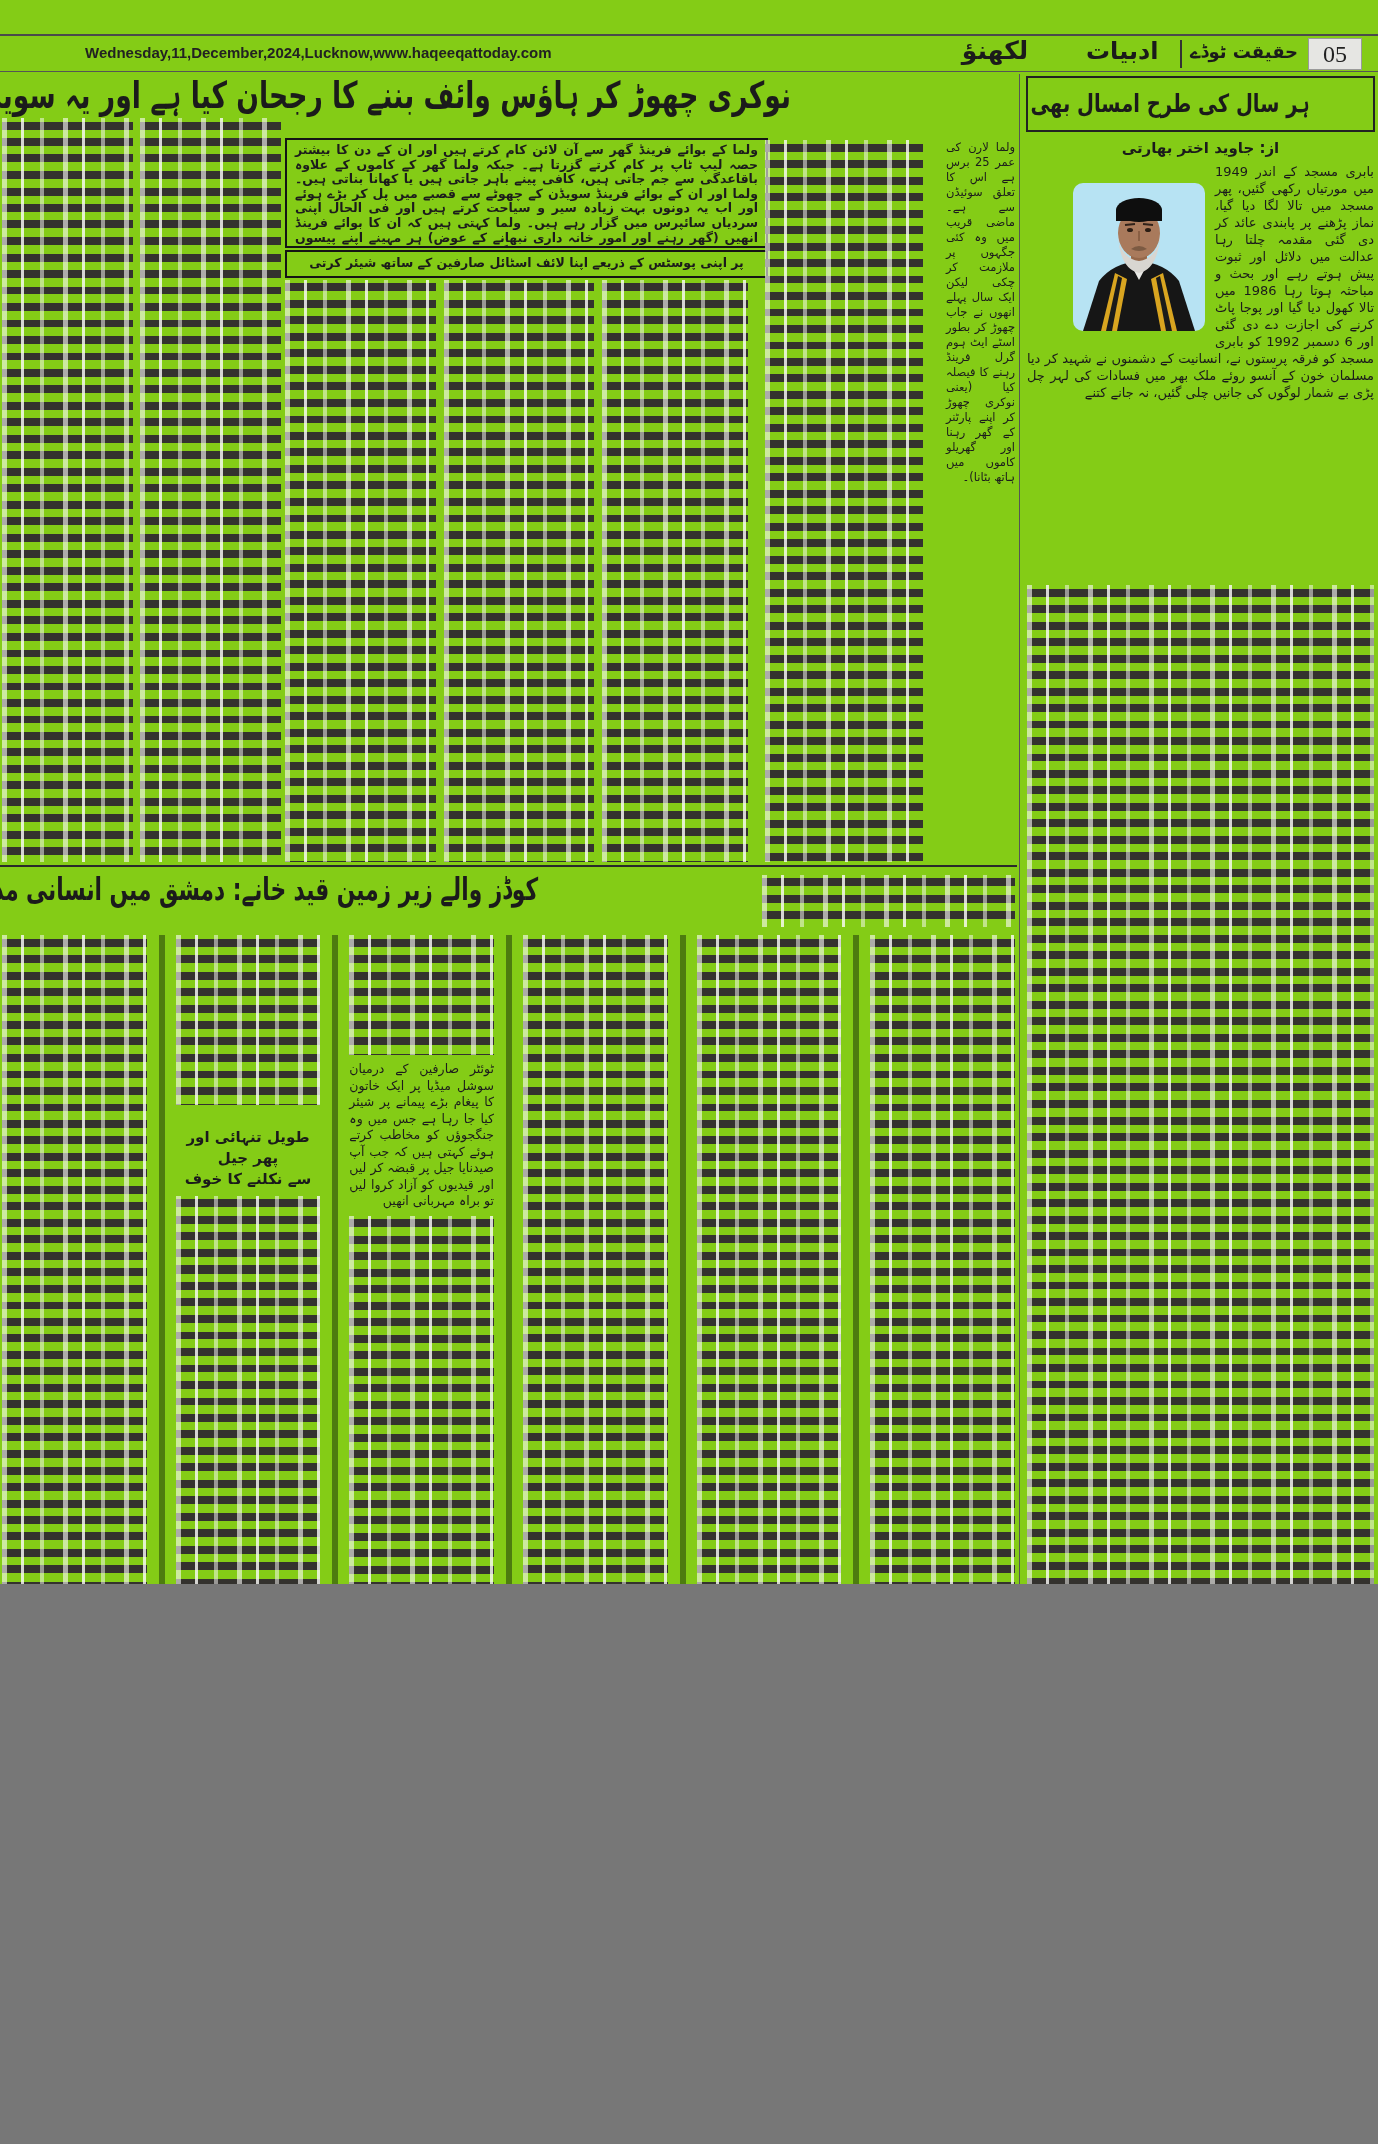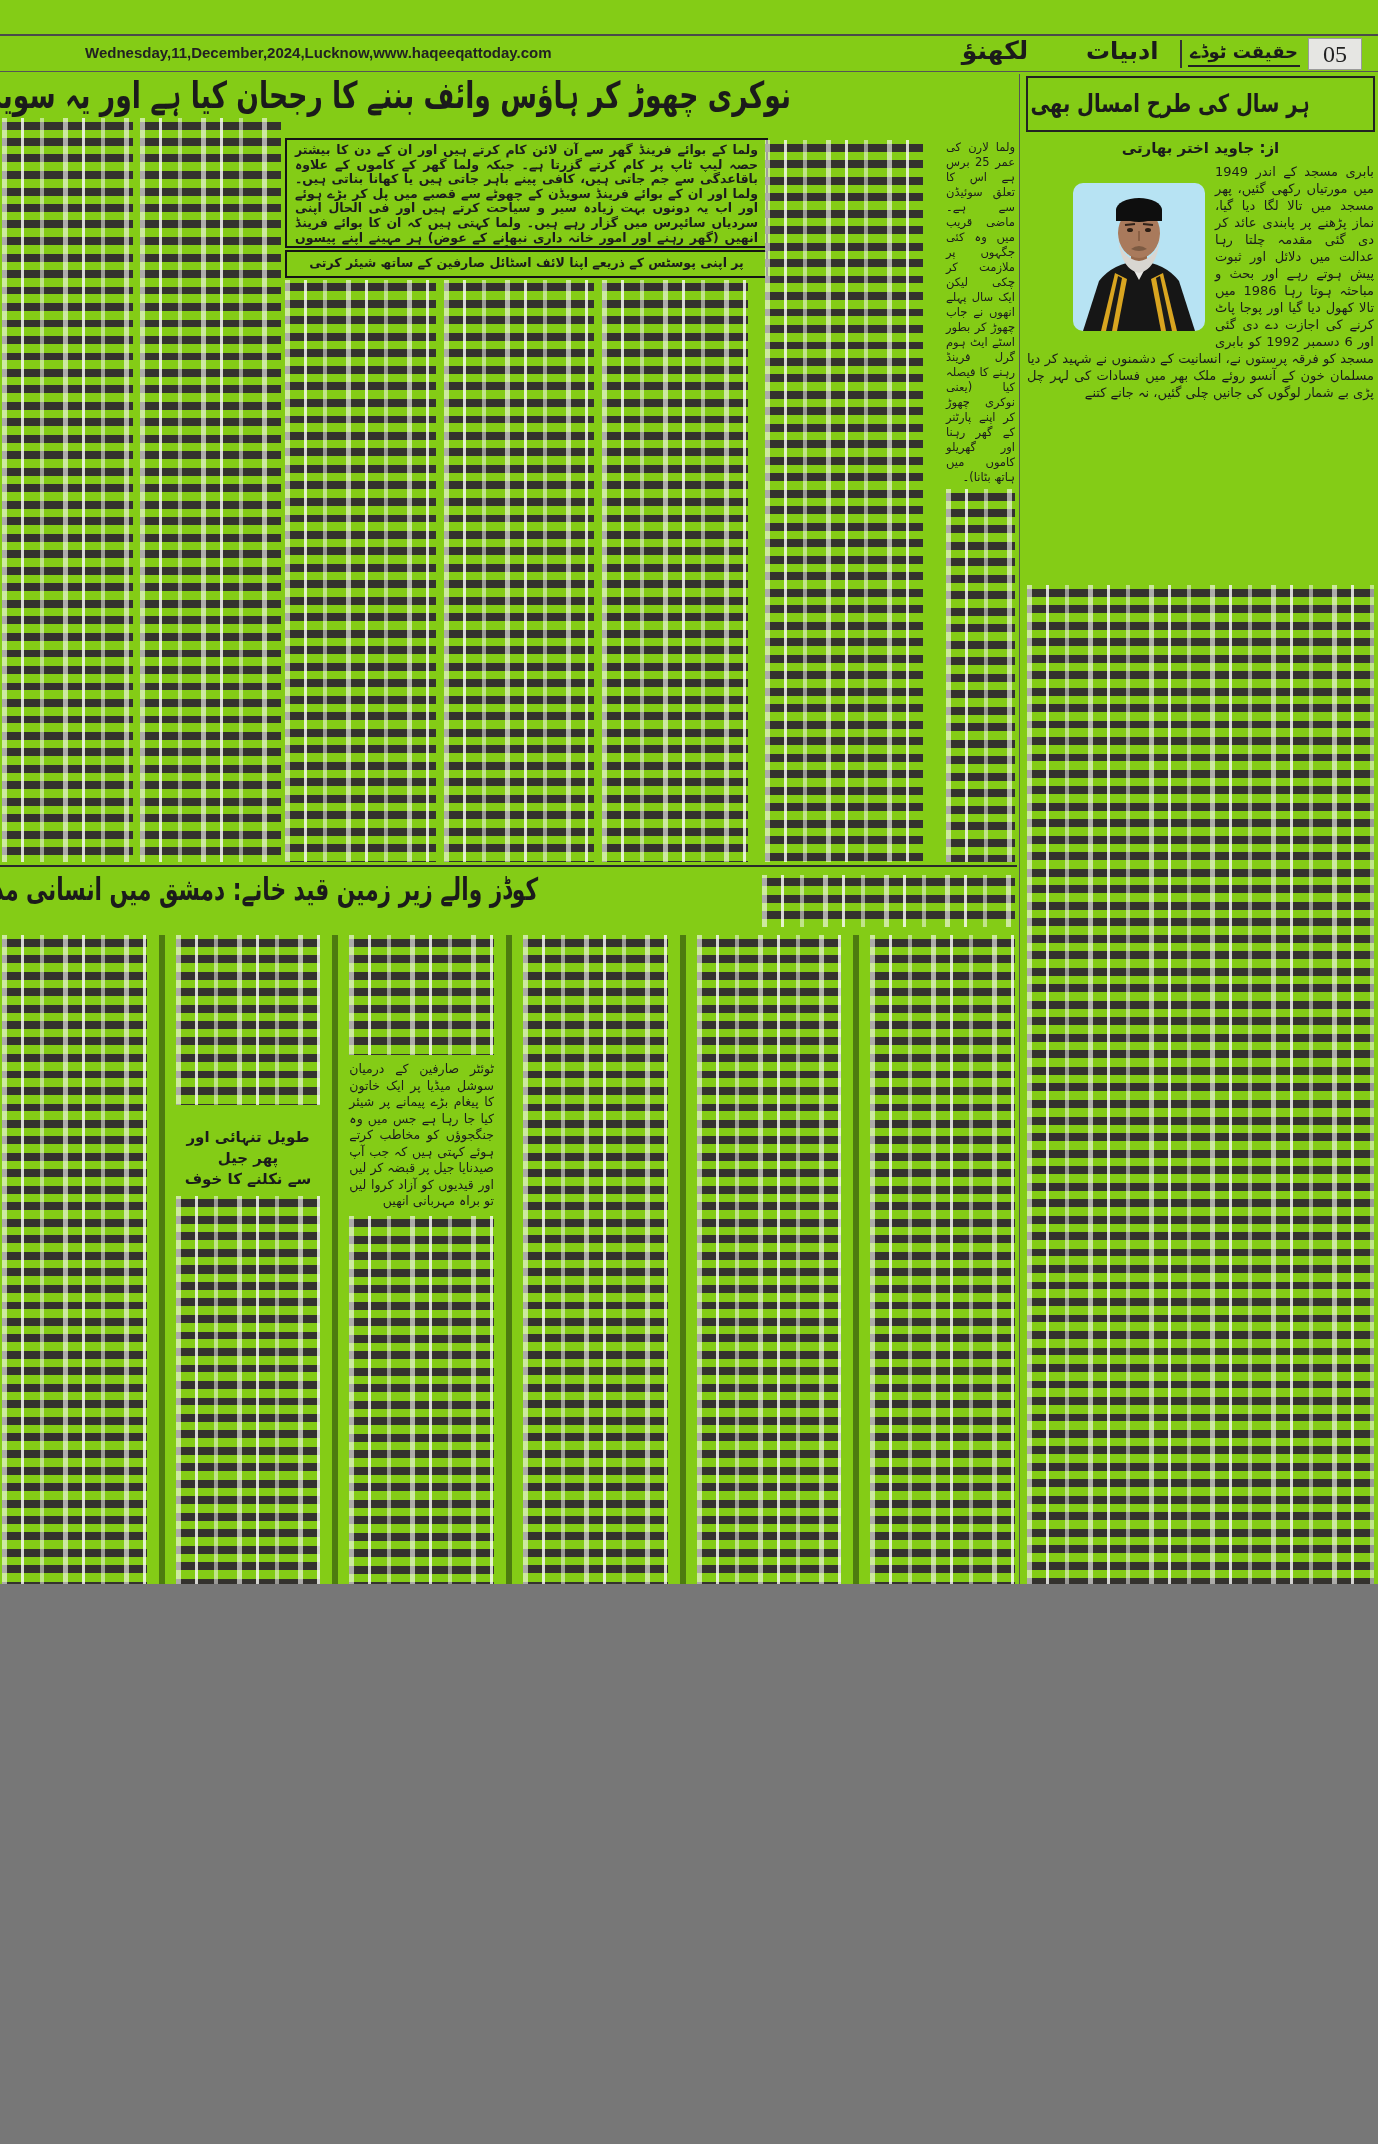--- a/index.html
+++ b/index.html
@@ -14,21 +14,21 @@
   .date-line{
     position:absolute; top:44px; left:85px;
     font-family:"Liberation Sans", sans-serif; font-weight:bold; font-size:15px; color:#222;
   }
   .hdr-city{position:absolute; top:36px; left:935px; width:120px; text-align:center;
     font-weight:bold; font-size:25px; direction:rtl;}
   .hdr-section{position:absolute; top:37px; left:1086px; width:92px; text-align:left;
     font-weight:bold; font-size:24px; direction:rtl;}
   .hdr-vbar{position:absolute; top:40px; left:1180px; height:28px; border-left:2px solid #333;}
   .hdr-masthead{position:absolute; top:41px; left:1188px; width:112px; text-align:center;
-    font-weight:bold; font-size:18px; direction:rtl; border-bottom:2px solid #222; padding-bottom:3px;}
+    font-weight:bold; font-size:18px; direction:rtl; border-bottom:2px solid #222; padding-bottom:14px;}
   .hdr-pageno{position:absolute; top:38px; left:1308px; width:52px; height:30px;
     background:#e6e6e3; border:1px solid #9a9a9a; text-align:center; line-height:30px;
     font-family:"Liberation Serif", serif; font-size:24px; color:#222;}
   
   .streaks{
     background:
       repeating-linear-gradient(to right,
         rgba(253,253,251,.6) 0 5px, rgba(253,253,251,0) 5px 19px,
         rgba(253,253,251,.8) 19px 22px, rgba(253,253,251,0) 22px 38px,
         rgba(253,253,251,.5) 38px 42px, rgba(253,253,251,0) 42px 61px),
@@ -49,21 +49,21 @@
   .c4{left:444px; top:206px; width:150px;}
   .c5{left:602px; top:206px; width:146px;}
   .c6{left:765px; top:66px;  width:158px;}
   .c7{left:931px; top:66px;  width:84px;}
   .intro-box{position:absolute; left:285px; top:64px; width:463px; height:100px;
     border:2px solid #141414; padding:3px 8px; overflow:hidden;
     font-weight:bold; font-size:12.5px; line-height:14.6px;}
   .intro-foot{position:absolute; left:285px; top:176px; width:463px; height:22px;
     border:2px solid #141414; padding:1px 8px; overflow:hidden; text-align:center;
     font-weight:bold; font-size:12.5px; line-height:20px;}
-  .lead-then-streaks{display:flex; flex-direction:column; height:100%;margin-left:15px;}
+  .lead-then-streaks{display:flex; flex-direction:row; height:100%;margin-left:15px;}
   .lead-then-streaks .rest{flex:1; margin-top:4px;}
   
   .vrule-main{position:absolute; left:1019px; top:74px; height:1663px; border-left:1.5px solid #555;}
   
   .babri{position:absolute; left:1023px; top:74px; width:355px; height:1663px;}
   .babri-hbox{margin:2px 3px 0 3px; border:2px solid #222; height:52px; text-align:center;
     font-weight:bold; font-size:25px; line-height:52px; direction:rtl; overflow:hidden;}
   .babri-hbox .nowrap-line{transform:scaleX(.78);}
   .babri-byline{margin-top:7px; text-align:center; font-weight:bold; font-size:15px; direction:rtl;}
   .babri-body{margin-top:6px; padding:0 4px; direction:rtl; text-align:justify;

